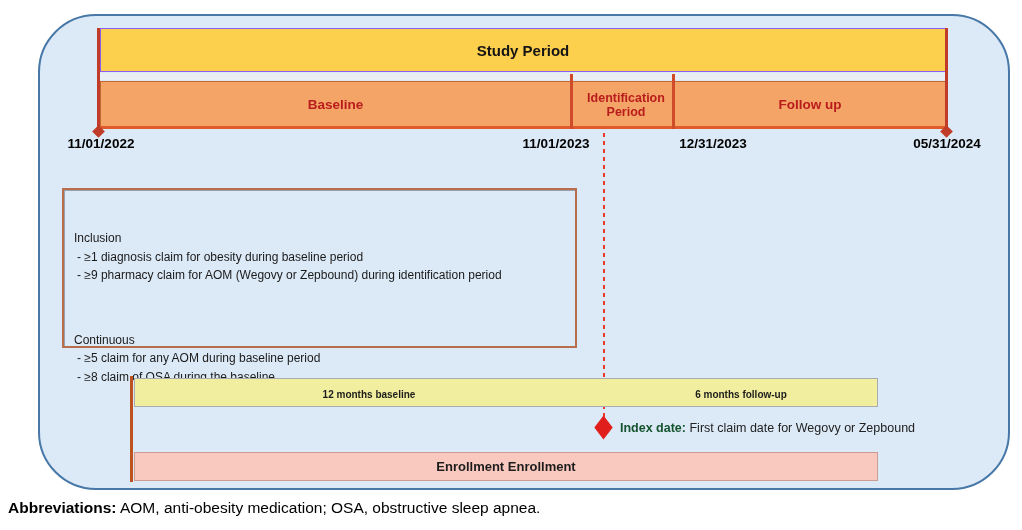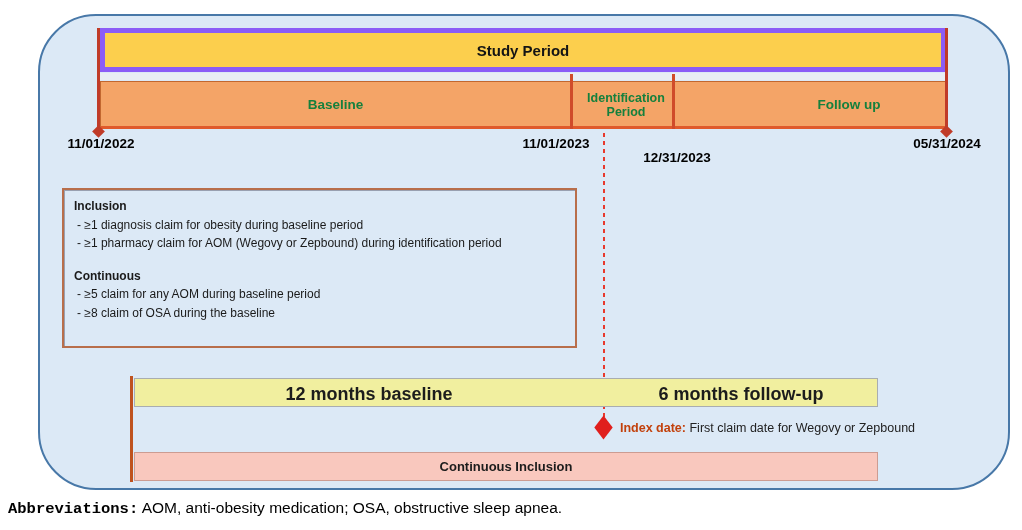--- a/index.html
+++ b/index.html
@@ -6,104 +6,104 @@
   body{font-family:"Liberation Sans","DejaVu Sans",sans-serif;color:#1a1a1a;}
   .canvas{position:relative;width:1022px;height:530px;background:#ffffff;overflow:hidden;}
 
   .container{position:absolute;left:38px;top:14px;width:972px;height:476px;
     background:#dce9f6;border:2px solid #4878a8;border-radius:58px;box-sizing:border-box;}
 
   .abs{position:absolute;box-sizing:border-box;}
 
   
   .study-bar{left:100px;top:28px;width:846px;height:44px;background:#fccf4d;
-    border:5px solid #8b5cf6;display:flex;align-items:center;justify-content:center;
+    border:1px solid #8b5cf6;display:flex;align-items:center;justify-content:center;
     font-weight:bold;font-size:15px;color:#141414;}
   .gap-strip{left:100px;top:73px;width:846px;height:7px;background:#e9eef4;}
 
   
   .phase-bar{left:100px;top:81px;width:846px;height:48px;background:#f4a467;
     border:1px solid #c2672f;border-bottom:3px solid #e05a2b;}
   .phase-label{top:81px;height:48px;display:flex;align-items:center;justify-content:center;
-    font-weight:bold;font-size:13.5px;color:#15803d;text-align:center;line-height:1.15;}
+    font-weight:bold;font-size:13.5px;color:#b91c1c;text-align:center;line-height:1.15;}
   .divider{top:74px;width:3px;height:55px;background:#d04b2a;}
 
   
   .marker-line{top:28px;width:3px;height:104px;background:#c03b28;}
   .marker-tip{width:9px;height:9px;background:#c03b28;transform:rotate(45deg);}
 
   
   .date{top:136px;width:130px;text-align:center;font-weight:bold;font-size:13.5px;color:#000000;}
 
   
   .criteria-box{left:62px;top:188px;width:515px;height:160px;border:2px solid #b86e4b;
     box-shadow:inset 1px 1px 0 rgba(70,70,90,.45);padding:7px 10px;font-size:12px;line-height:1.55;}
-  .criteria-title{font-weight:bold;}
+  .criteria-title{font-weight:normal;margin-top:32px;}
   .criteria-item{padding-left:3px;}
   .criteria-spacer{height:14px;}
 
   
   .dashed-line{left:603px;top:133px;width:2px;height:288px;
     background:repeating-linear-gradient(to bottom,#e8392c 0 4px,transparent 4px 8px);}
   .diamond{left:597px;top:421px;width:13px;height:13px;background:#e01f1d;
     transform:scaleY(1.3) rotate(45deg);}
   .index-text{left:620px;top:421px;font-size:12.5px;color:#222222;white-space:nowrap;}
-  .index-text b{color:#c2410c;}
+  .index-text b{color:#14532d;}
 
   
   .brown-line{left:130px;top:376px;width:3px;height:106px;background:#bf531f;}
   .lower-yellow{left:134px;top:378px;width:744px;height:29px;background:#f1ef9f;border:1px solid #a9adb0;}
   .lower-label{top:378px;height:33px;display:flex;align-items:center;justify-content:center;
-    font-weight:bold;font-size:18px;color:#1c1c1c;}
+    font-weight:bold;font-size:10px;color:#1c1c1c;}
   .pink-bar{left:134px;top:452px;width:744px;height:29px;background:#f9c8be;border:1px solid #cc9c92;
     display:flex;align-items:center;justify-content:center;font-weight:bold;font-size:13px;color:#1c1c1c;}
 
   
   .footer{left:8px;top:499px;font-size:15.5px;color:#000000;white-space:nowrap;}
-  .footer b{font-weight:bold;font-family:Liberation Mono, monospace;}
+  .footer b{font-weight:bold;}
 </style>
 </head>
 <body>
 
 <div class="canvas">
 
   <div class="container"></div>
 
   <div class="abs study-bar">
     <span>Study Period</span>
   </div>
   <div class="abs gap-strip"></div>
 
   <div class="abs phase-bar"></div>
   <div class="abs phase-label" style="left:100px;width:471px;">
     <span>Baseline</span>
   </div>
   <div class="abs phase-label" style="left:573px;width:106px;font-size:12.5px;">
     <span>Identification Period</span>
   </div>
-  <div class="abs phase-label" style="left:713px;width:272px;text-align:center;">
+  <div class="abs phase-label" style="left:674px;width:272px;text-align:center;">
     <span>Follow up</span>
   </div>
   <div class="abs divider" style="left:570px;"></div>
   <div class="abs divider" style="left:672px;"></div>
 
   <div class="abs marker-line" style="left:97px;"></div>
   <div class="abs marker-line" style="left:945px;"></div>
   <div class="abs marker-tip" style="left:94px;top:127px;"></div>
   <div class="abs marker-tip" style="left:942px;top:127px;"></div>
 
   <div class="abs date" style="left:36px;">11/01/2022</div>
   <div class="abs date" style="left:491px;">11/01/2023</div>
-  <div class="abs date" style="left:612px;margin-top:14px;">12/31/2023</div>
+  <div class="abs date" style="left:648px;">12/31/2023</div>
   <div class="abs date" style="left:882px;">05/31/2024</div>
 
   <div class="abs criteria-box">
     <div class="criteria-title">Inclusion</div>
     <div class="criteria-item">- ≥1 diagnosis claim for obesity during baseline period</div>
-    <div class="criteria-item">- ≥1 pharmacy claim for AOM (Wegovy or Zepbound) during identification period</div>
+    <div class="criteria-item">- ≥9 pharmacy claim for AOM (Wegovy or Zepbound) during identification period</div>
     <div class="criteria-spacer"></div>
     <div class="criteria-title">Continuous</div>
     <div class="criteria-item">- ≥5 claim for any AOM during baseline period</div>
     <div class="criteria-item">- ≥8 claim of OSA during the baseline</div>
   </div>
 
   <div class="abs dashed-line"></div>
 
   <div class="abs brown-line"></div>
   <div class="abs lower-yellow"></div>
@@ -113,20 +113,20 @@
   <div class="abs lower-label" style="left:604px;width:274px;">
     <span>6 months follow-up</span>
   </div>
 
   <div class="abs diamond"></div>
   <div class="abs index-text">
     <b>Index date:</b><span> First claim date for Wegovy or Zepbound</span>
   </div>
 
   <div class="abs pink-bar">
-    <span>Continuous Inclusion</span>
+    <span>Enrollment Enrollment</span>
   </div>
 
   <div class="abs footer">
     <b>Abbreviations:</b><span> AOM, anti-obesity medication; OSA, obstructive sleep apnea.</span>
   </div>
 
 </div>
 
 </body></html>

